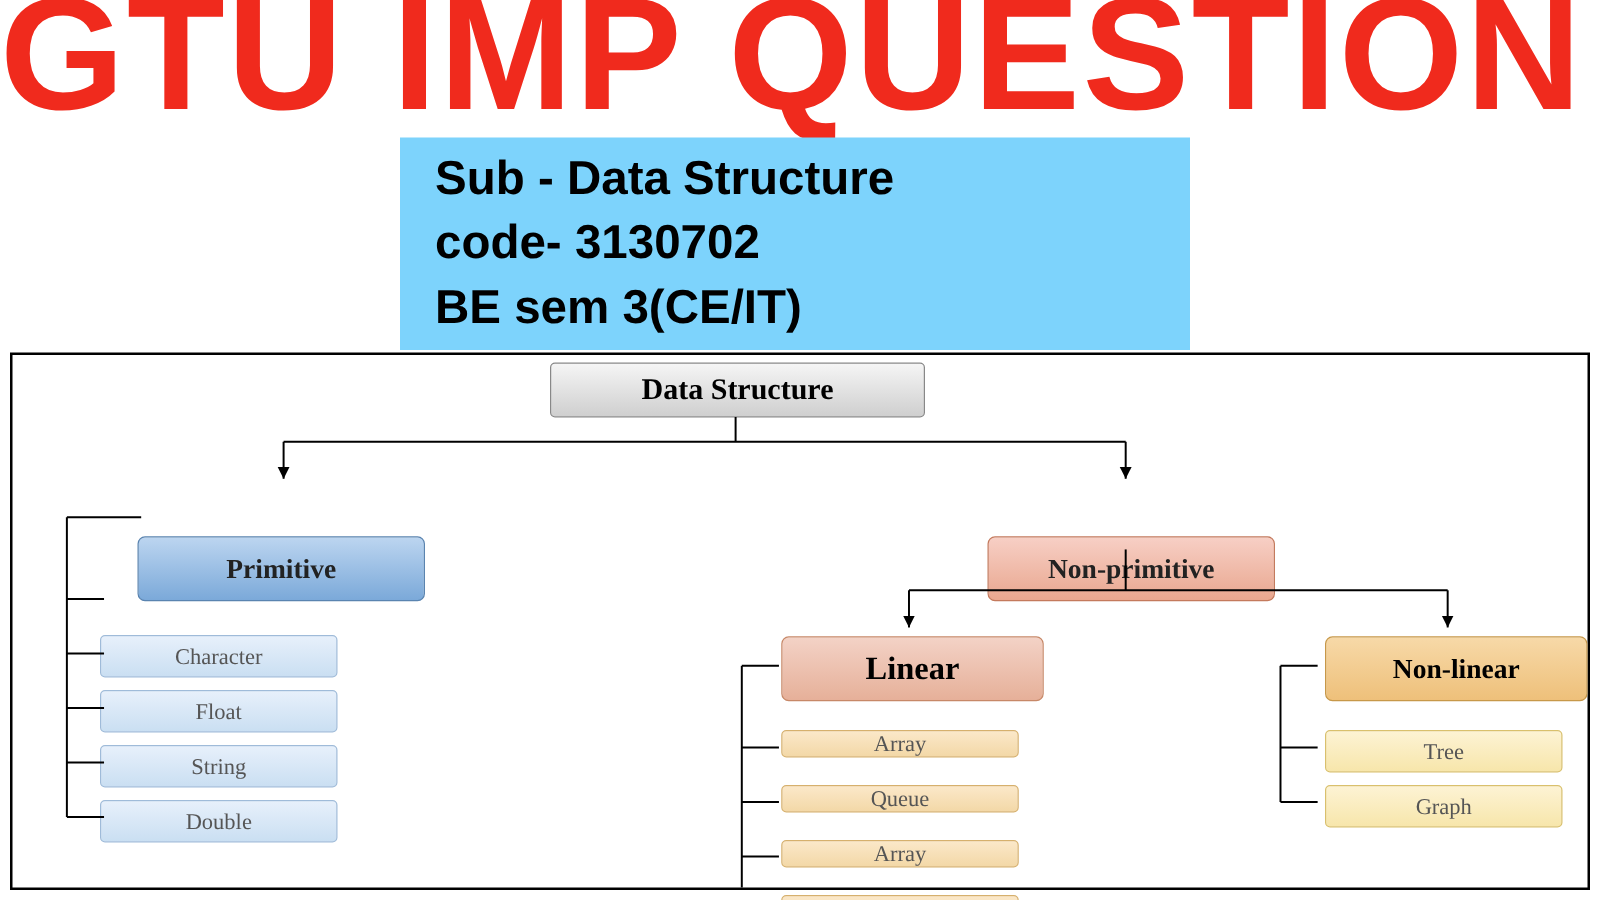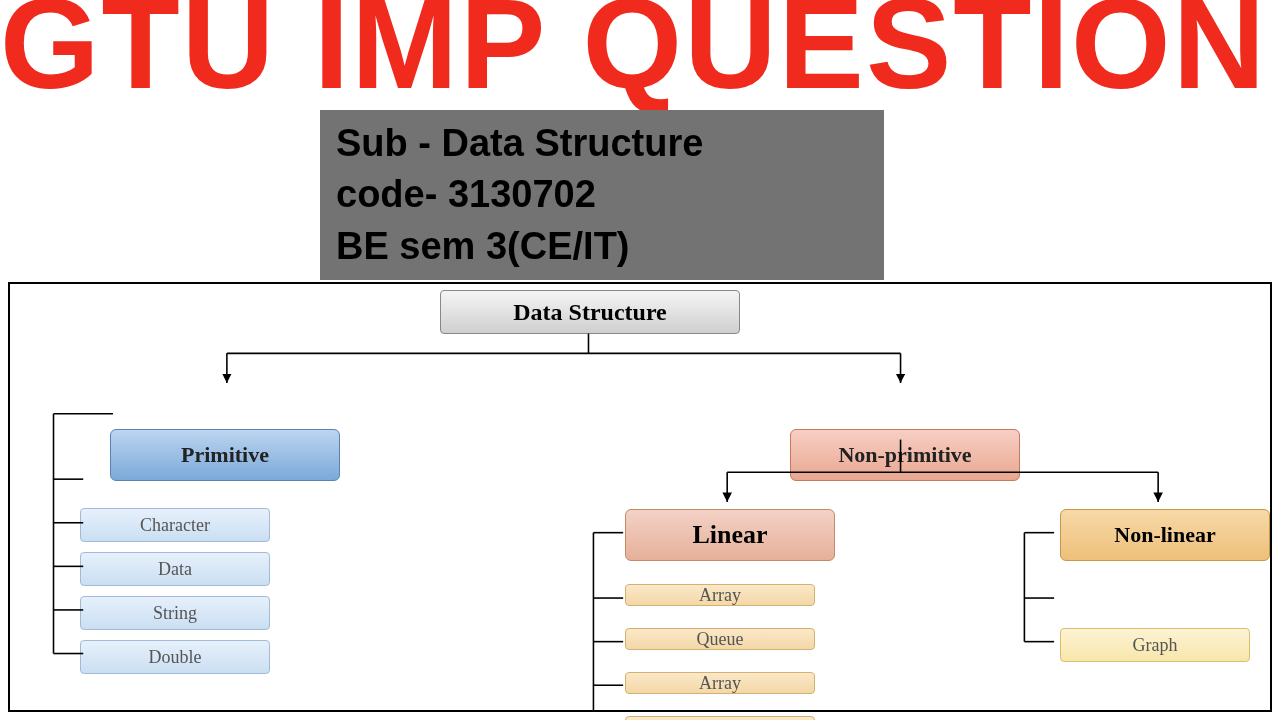--- a/index.html
+++ b/index.html
@@ -9,22 +9,22 @@
   
   .title {
     position: absolute; left: 0; top: -20px; width: 1280px;
     font-size: 128px; font-weight: 800; color: #f02a1d; letter-spacing: 2px;
     text-align: left; line-height: 1;
     font-family: Arial, Helvetica, sans-serif;
   }
 
   
   .infobox {
-    position: absolute; left: 320px; top: 110px; width: 564px; height: 170px;
-    background: #737373; color: #000; padding: 8px 16px; font-size: 38px; font-weight: 600;
+    position: absolute; left: 320px; top: 110px; width: 632px; height: 170px;
+    background: #7dd3fc; color: #000; padding: 8px 28px; font-size: 38px; font-weight: 600;
     line-height: 1.35;
   }
   .infobox div { white-space: pre; }
 
   
   .frame {
     position: absolute; left: 8px; top: 282px; width: 1264px; height: 430px;
     border: 2px solid #000; background: #fff;
   }
 
@@ -93,29 +93,30 @@
 
     <div class="box root">Data Structure</div>
 
     <div class="box cat primitive">Primitive</div>
     <div class="box cat nonprim">Non-primitive</div>
 
     <div class="box linear">Linear</div>
     <div class="box nonlinear">Non-linear</div>
 
     <div class="box leaf pleaf p2">Character</div>
-    <div class="box leaf pleaf p3">Data</div>
+    <div class="box leaf pleaf p3">Float</div>
     <div class="box leaf pleaf p4">String</div>
     <div class="box leaf pleaf p5">Double</div>
 
     <div class="box leaf lleaf l1">Array</div>
     <div class="box leaf lleaf l2">Queue</div>
     <div class="box leaf lleaf l3">Array</div>
     <div class="box leaf lleaf l4">Linked list</div>
 
+    <div class="box leaf nleaf n1">Tree</div>
     <div class="box leaf nleaf n2">Graph</div>
 
     <svg class="connectors" viewBox="0 0 1264 430">
       <defs>
         <marker id="ah" markerWidth="8" markerHeight="8" refX="6" refY="3" orient="auto">
           <path d="M0,0 L6,3 L0,6 Z" fill="#000"></path>
         </marker>
       </defs>
       <g stroke="#000" stroke-width="1.6" fill="none">
 

